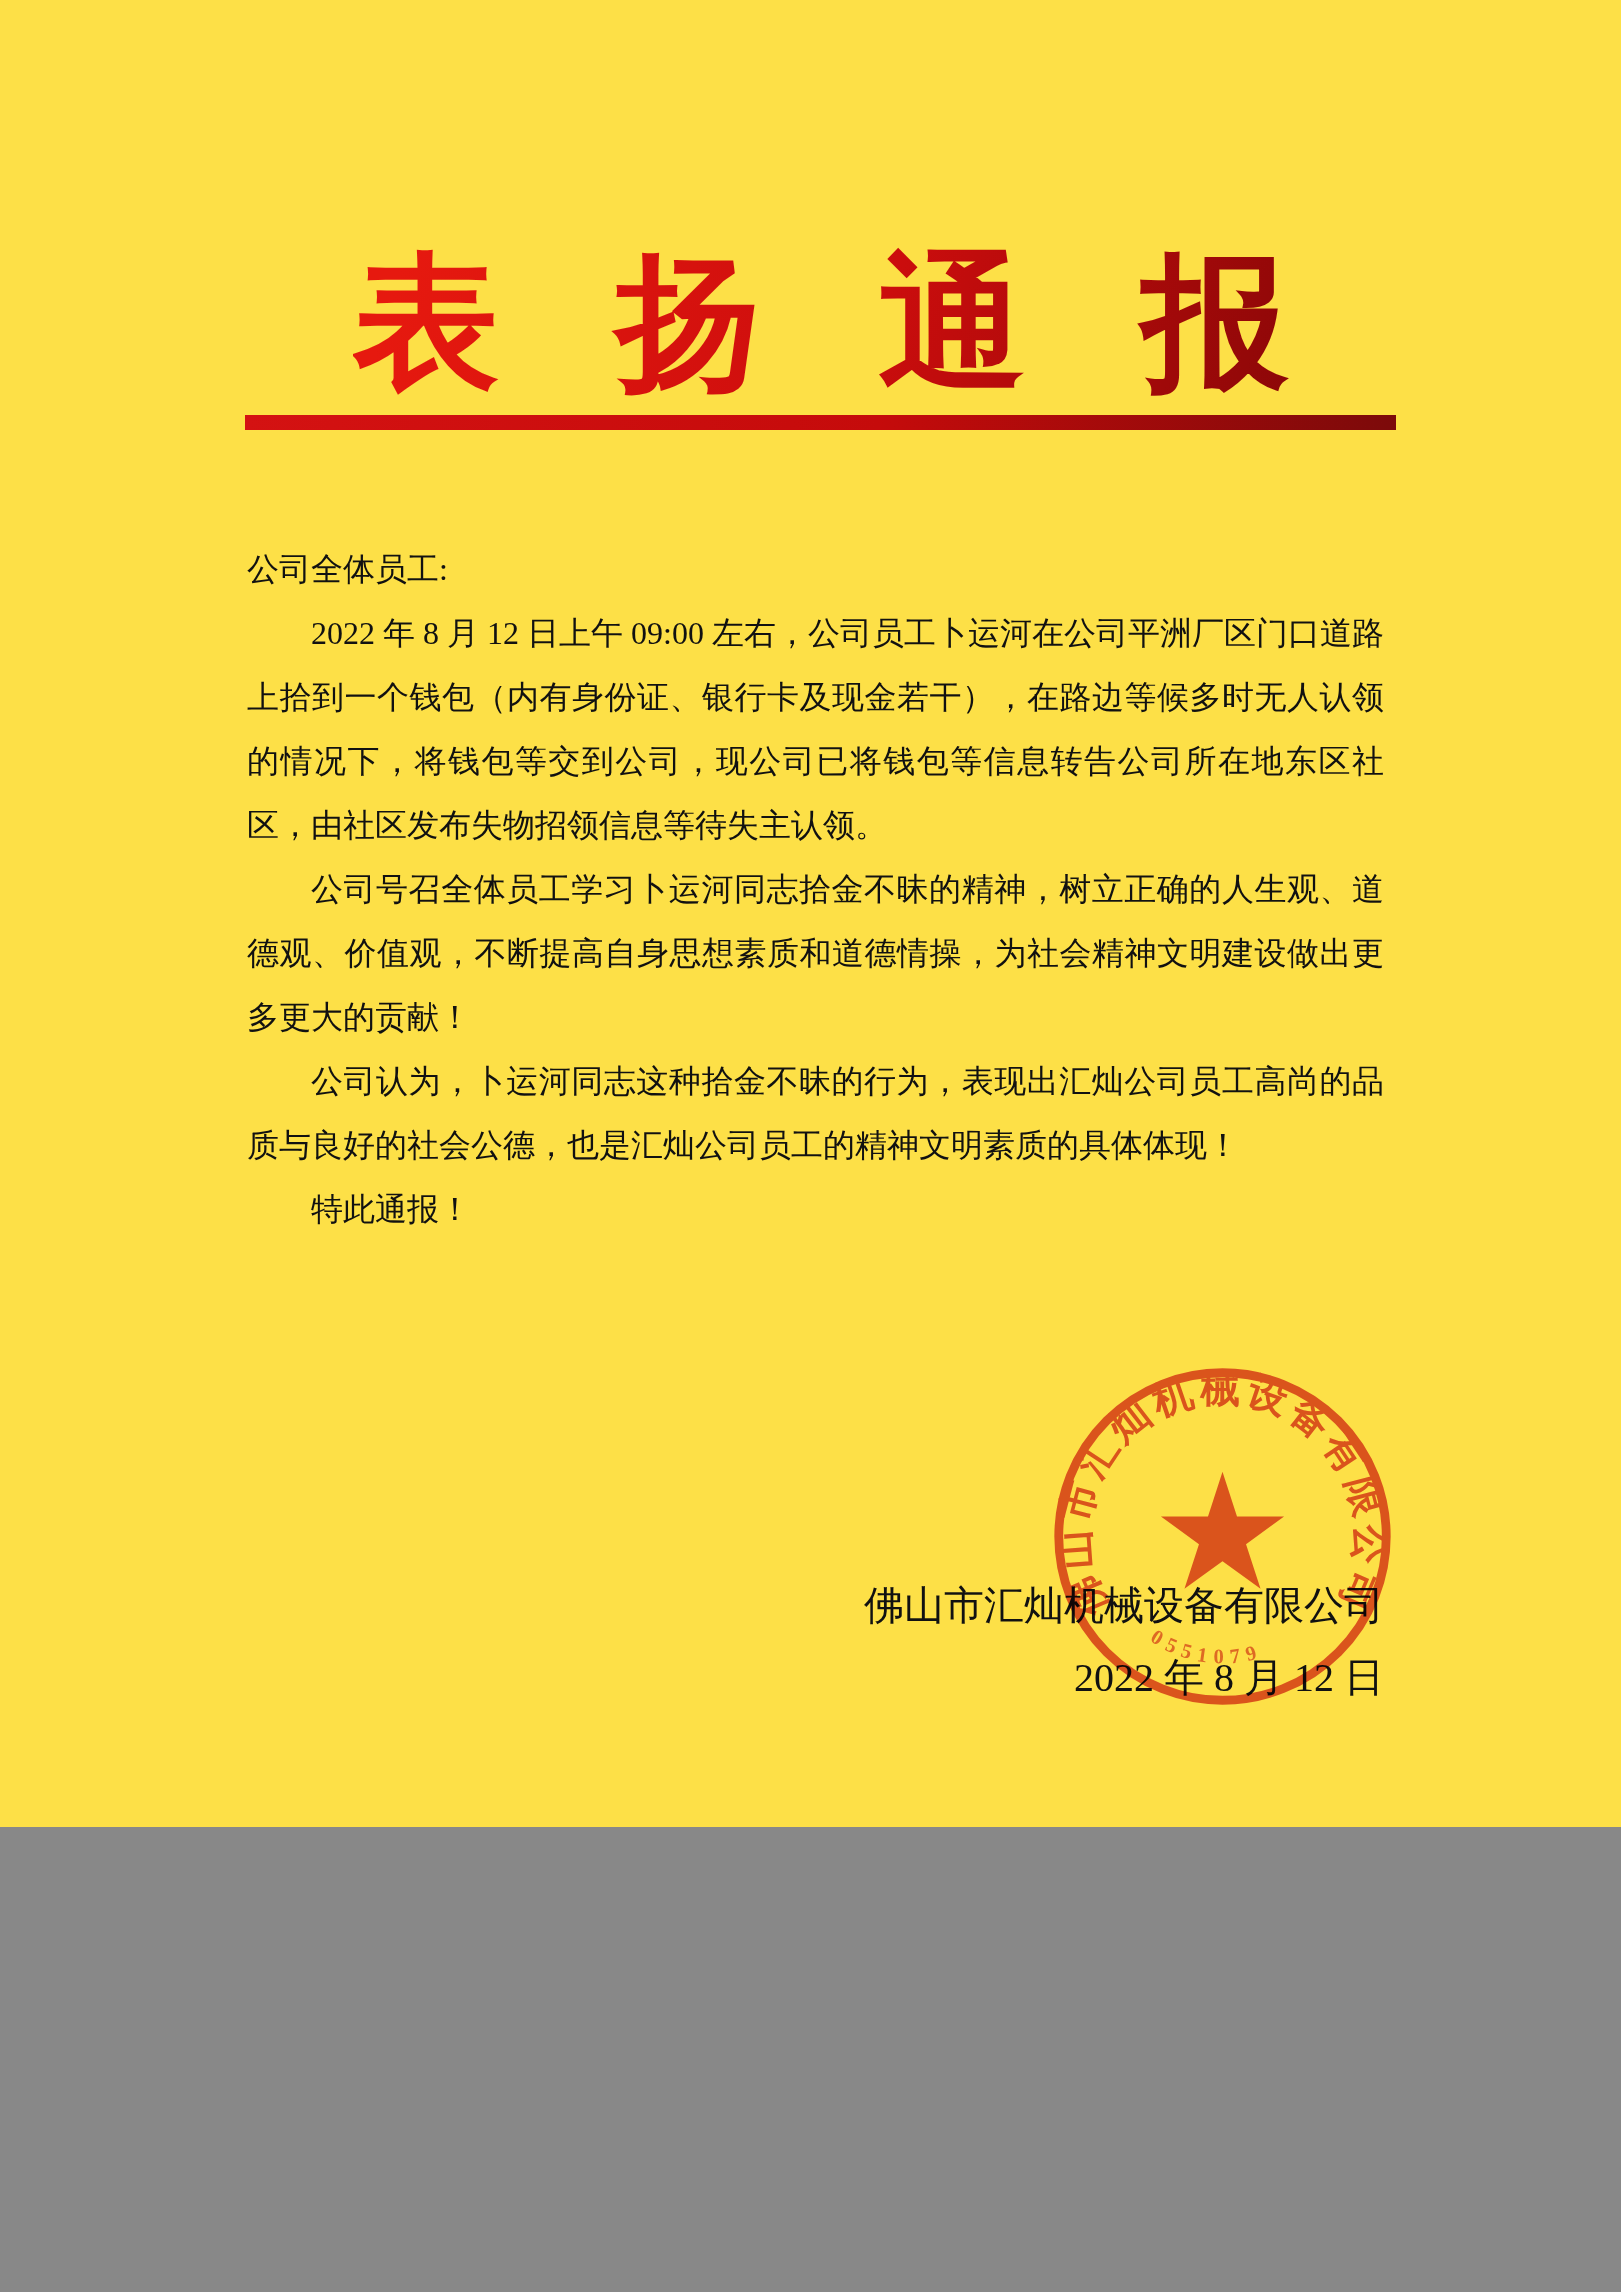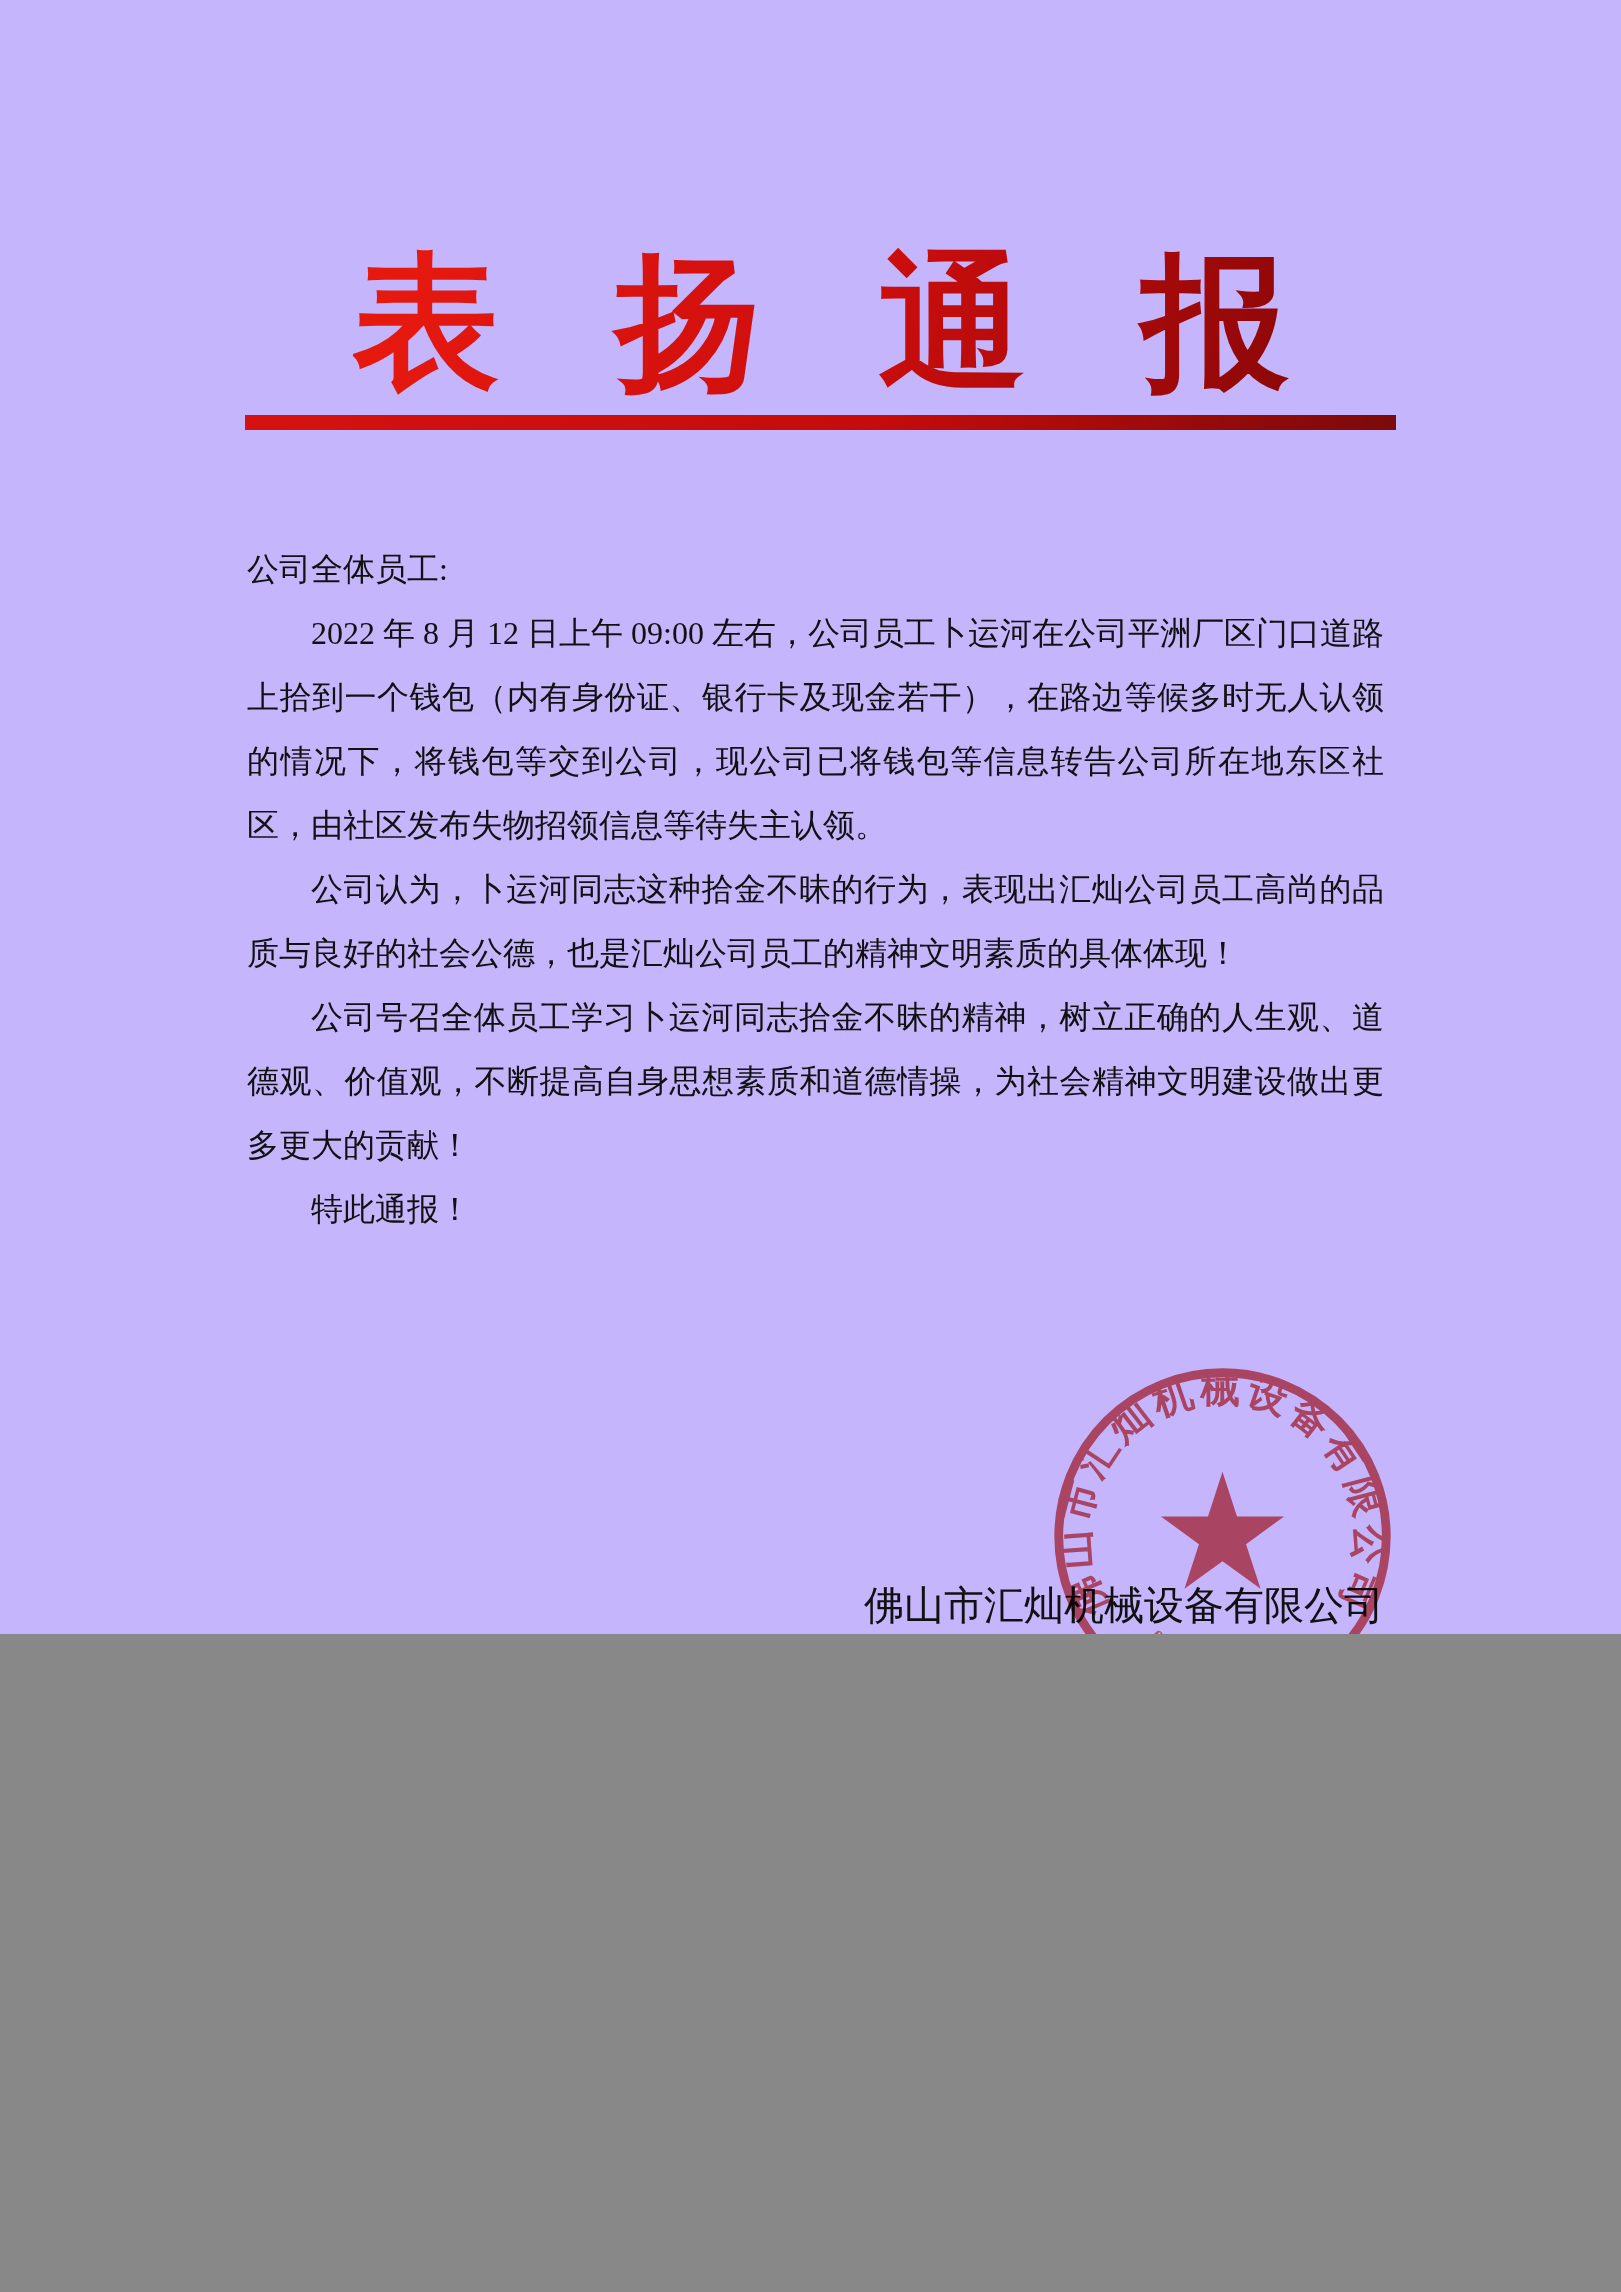--- a/index.html
+++ b/index.html
@@ -1,20 +1,20 @@
 <!DOCTYPE html>
 <html><head>
 <meta charset="utf-8">
 <style>
   html,body { margin:0; padding:0; background:#888; }
   .page {
     position: relative;
-    width: 1621px; height: 1634px;
+    width: 1621px; height: 1827px;
     margin: 0 auto;
-    background: #c4b5fd;
+    background: #fde047;
     font-family: "Liberation Serif", "DejaVu Serif", serif;
     color: #111;
     overflow: hidden;
   }
   .title-wrap {
     position: absolute;
     left: 245px; top: 247px; width: 1151px;
     display: flex; justify-content: center;
   }
   .title-text {
@@ -74,22 +74,22 @@
   <div class="title-wrap">
     <span class="title-text">表扬通报</span>
   </div>
 
   <div class="title-rule"></div>
 
   <div class="letter-body">
     <p class="salutation">公司全体员工:</p>
     <div>
         <p class="body-paragraph">2022 年 8 月 12 日上午 09:00 左右，公司员工卜运河在公司平洲厂区门口道路上拾到一个钱包（内有身份证、银行卡及现金若干），在路边等候多时无人认领的情况下，将钱包等交到公司，现公司已将钱包等信息转告公司所在地东区社区，由社区发布失物招领信息等待失主认领。</p>
+        <p class="body-paragraph">公司号召全体员工学习卜运河同志拾金不昧的精神，树立正确的人生观、道德观、价值观，不断提高自身思想素质和道德情操，为社会精神文明建设做出更多更大的贡献！</p>
         <p class="body-paragraph">公司认为，卜运河同志这种拾金不昧的行为，表现出汇灿公司员工高尚的品质与良好的社会公德，也是汇灿公司员工的精神文明素质的具体体现！</p>
-        <p class="body-paragraph">公司号召全体员工学习卜运河同志拾金不昧的精神，树立正确的人生观、道德观、价值观，不断提高自身思想素质和道德情操，为社会精神文明建设做出更多更大的贡献！</p>
       </div>
     <p class="closing">特此通报！</p>
   </div>
 
   <div class="signature">
     <div>佛山市汇灿机械设备有限公司</div>
     <div>2022 年 8 月 12 日</div>
   </div>
 
   <svg class="stamp" viewBox="-180 -180 360 360" xmlns="http://www.w3.org/2000/svg">

